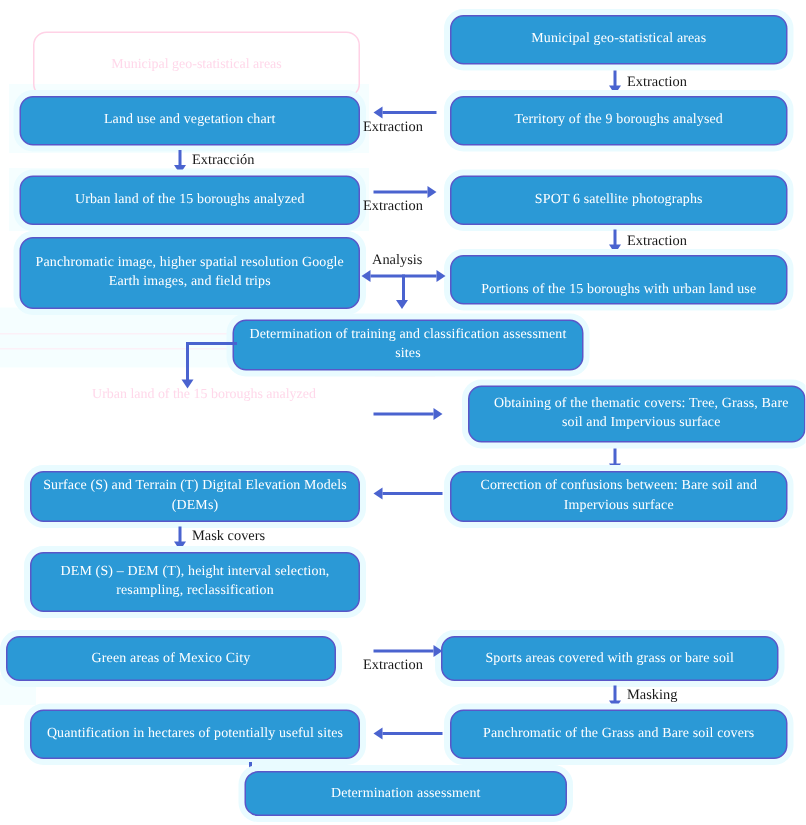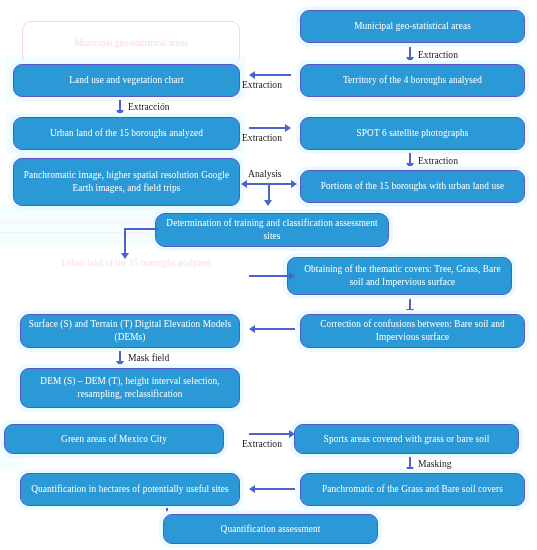--- a/index.html
+++ b/index.html
@@ -132,38 +132,38 @@
     <span>Municipal geo-statistical areas</span>
   </div>
 
   <div class="arrow a-down" style="left:406px;top:47px;height:16px;">
     <div class="shaft" style="height:11px;"></div>
     <div class="head" style="top:10px;"></div>
   </div>
   <div class="lbl" style="left:418px;top:49px;">Extraction</div>
 
   <div class="box" style="left:300px;top:64px;width:225px;height:33px;">
-    <span>Territory of the 4 boroughs analysed</span>
+    <span>Territory of the 9 boroughs analysed</span>
   </div>
 
   <div class="box" style="left:300px;top:117px;width:225px;height:33px;">
     <span>SPOT 6 satellite photographs</span>
   </div>
 
   <div class="arrow a-down" style="left:406px;top:153px;height:16px;">
     <div class="shaft" style="height:11px;"></div>
     <div class="head" style="top:10px;"></div>
   </div>
   <div class="lbl" style="left:418px;top:155px;">Extraction</div>
 
-  <div class="box" style="left:300px;top:170px;width:225px;height:33px;">
+  <div class="box" style="left:300px;top:170px;width:225px;height:33px;align-items:flex-end;">
     <span>Portions of the 15 boroughs with urban land use</span>
   </div>
 
-  <div class="box" style="left:287px;top:257px;width:225px;height:38px;padding-left:12px;">
+  <div class="box" style="left:312px;top:257px;width:225px;height:38px;padding-left:12px;">
     <span>Obtaining of the thematic covers: Tree, Grass, Bare soil and Impervious surface</span>
   </div>
 
   <div class="arrow a-down" style="left:406px;top:299px;height:16px;">
     <div class="shaft" style="height:11px;"></div>
     <div class="head" style="top:10px;"></div>
   </div>
 
   <div class="box" style="left:300px;top:314px;width:225px;height:34px;">
     <span>Correction of confusions between: Bare soil and Impervious surface</span>
@@ -195,60 +195,60 @@
   <div class="lbl" style="left:128px;top:101px;">Extracción</div>
 
   <div class="box" style="left:13px;top:117px;width:227px;height:33px;">
     <span>Urban land of the 15 boroughs analyzed</span>
   </div>
 
   <div class="box" style="left:13px;top:158px;width:227px;height:48px;">
     <span>Panchromatic image, higher spatial resolution Google Earth images, and field trips</span>
   </div>
 
-  <div class="box" style="left:155px;top:213px;width:234px;height:34px;border-radius:10px;">
+  <div class="box" style="left:155px;top:213px;width:234px;height:34px;">
     <span>Determination of training and  classification assessment sites</span>
   </div>
 
   <div class="arrow" style="left:122px;top:228px;width:36px;height:34px;">
     <div class="shaft" style="height:2px;width:34px;left:2px;top:0;"></div>
     <div class="shaft" style="width:2px;height:26px;left:2px;top:0;"></div>
     <div class="head" style="border-left:4.5px solid transparent;border-right:4.5px solid transparent;border-top:6px solid #4a63cf;left:-1.5px;top:25px;"></div>
   </div>
 
 
   <div class="box" style="left:20px;top:314px;width:220px;height:34px;">
     <span>Surface (S) and Terrain (T) Digital Elevation Models (DEMs)</span>
   </div>
 
   <div class="arrow a-down" style="left:116px;top:351px;height:16px;">
     <div class="shaft" style="height:11px;"></div>
     <div class="head" style="top:10px;"></div>
   </div>
-  <div class="lbl" style="left:128px;top:352px;">Mask field</div>
+  <div class="lbl" style="left:128px;top:352px;">Mask covers</div>
 
   <div class="box" style="left:20px;top:368px;width:220px;height:40px;">
     <span>DEM (S) – DEM (T), height interval selection, resampling, reclassification</span>
   </div>
 
   <div class="box" style="left:4px;top:424px;width:220px;height:30px;">
     <span>Green areas of Mexico City</span>
   </div>
 
   <div class="box" style="left:20px;top:473px;width:220px;height:33px;">
     <span>Quantification in hectares of potentially useful sites</span>
   </div>
 
   <div class="arrow a-down" style="left:163px;top:508px;height:14px;">
     <div class="shaft" style="height:9px;"></div>
     <div class="head" style="top:8px;"></div>
   </div>
 
   <div class="box" style="left:163px;top:514px;width:215px;height:30px;">
-    <span>Quantification assessment</span>
+    <span>Determination assessment</span>
   </div>
 
   <div class="arrow a-left" style="left:249px;top:71px;width:42px;">
     <div class="shaft" style="width:36px;left:6px;"></div>
     <div class="head"></div>
   </div>
   <div class="lbl" style="left:242px;top:79px;">Extraction</div>
 
   <div class="arrow a-right" style="left:249px;top:124px;width:42px;">
     <div class="shaft" style="width:36px;"></div>

